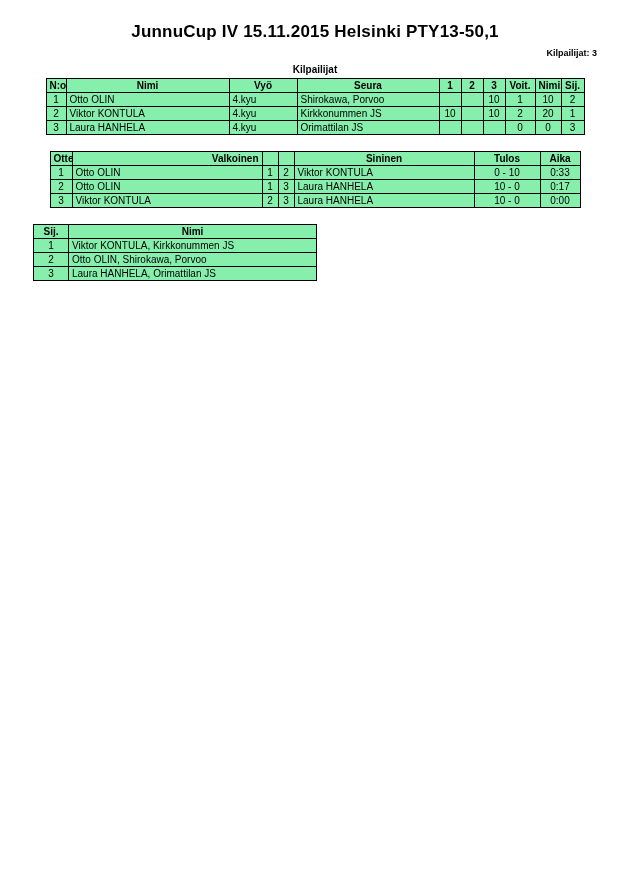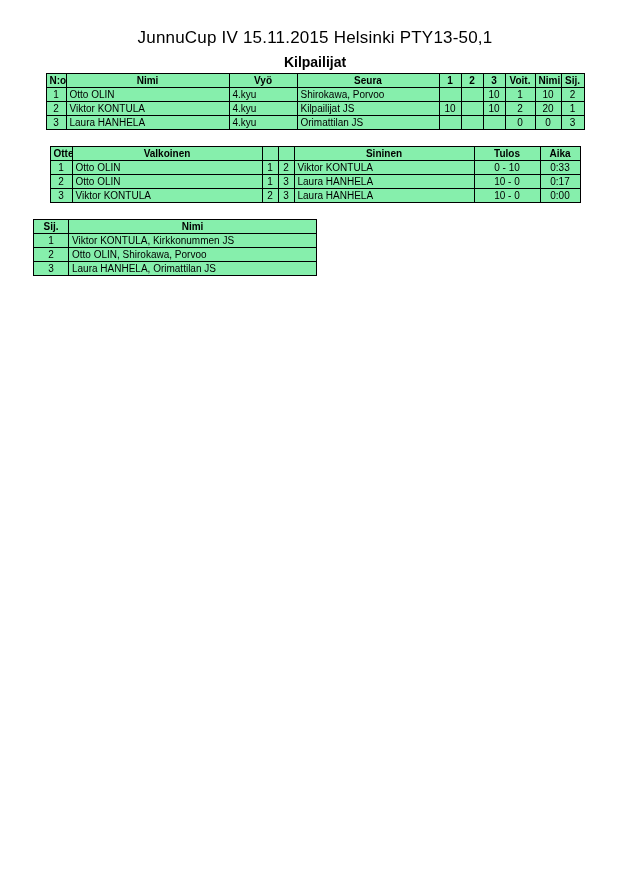--- a/index.html
+++ b/index.html
@@ -16,34 +16,34 @@
     overflow: hidden;
   }
   .page {
     position: relative;
     width: 630px;
     height: 891px;
   }
   .doc-title {
     text-align: center;
     font-size: 17px;
-    font-weight: normal;
-    margin-top: 28px;
+    font-weight: bold;
+    margin-top: 22px;
     letter-spacing: 0.2px;
   }
   .count-line {
     text-align: right;
     font-size: 9px;
     font-weight: bold;
     margin-top: 6px;
     padding-right: 33px;
   }
   .section-title {
     text-align: center;
-    font-size: 14px;
+    font-size: 10px;
     font-weight: bold;
     margin-top: 6px;
     margin-bottom: 3px;
   }
   table {
     border-collapse: collapse;
     font-size: 10px;
     background: #86efac;
   }
   table td, table th {
@@ -78,21 +78,21 @@
   .t-competitors .c-pts { width: 26px; }
   .t-competitors .c-rank { width: 23px; }
 
   
   .t-matches {
     margin: 0 auto;
     width: 530px;
     table-layout: fixed;
   }
   .t-matches .m-no { width: 22px; }
-  .t-matches .m-white { width: 190px; }
+  .t-matches .m-white { width: 190px; text-align: right; }
   .t-matches .m-wn { width: 16px; }
   .t-matches .m-bn { width: 16px; }
   .t-matches .m-blue { width: 180px; text-align: center; }
   .t-matches .m-res { width: 66px; }
   .t-matches .m-time { width: 40px; }
 
   
   .t-results {
     margin-left: 33px;
     width: 283px;
@@ -104,20 +104,21 @@
   .block-matches { margin-top: 16px; }
   .block-results { margin-top: 16px; }
   .title-results { text-align: left; padding-left: 118px; }
 </style>
 </head>
 <body>
 
 <div class="page">
 
   <div class="doc-title">JunnuCup IV  15.11.2015  Helsinki   PTY13-50,1</div>
+  <div class="count-line">Kilpailijat: 3</div>
 
   <div class="block-competitors">
     <div class="section-title">Kilpailijat</div>
     <table class="t-competitors">
       <thead>
         <tr>
           <th class="c-no">N:o</th>
           <th class="c-name">Nimi</th>
           <th class="c-grade">Vyö</th>
           <th class="c-club">Seura</th>
@@ -139,21 +140,21 @@
           <td class="center"></td>
           <td class="center">10</td>
           <td class="center">1</td>
           <td class="center">10</td>
           <td class="center">2</td>
         </tr>
         <tr>
           <td class="center">2</td>
           <td class="left">Viktor KONTULA</td>
           <td class="left">4.kyu</td>
-          <td class="left">Kilpailijat JS</td>
+          <td class="left">Kirkkonummen JS</td>
           <td class="center">10</td>
           <td class="center"></td>
           <td class="center">10</td>
           <td class="center">2</td>
           <td class="center">20</td>
           <td class="center">1</td>
         </tr>
         <tr>
           <td class="center">3</td>
           <td class="left">Laura HANHELA</td>

